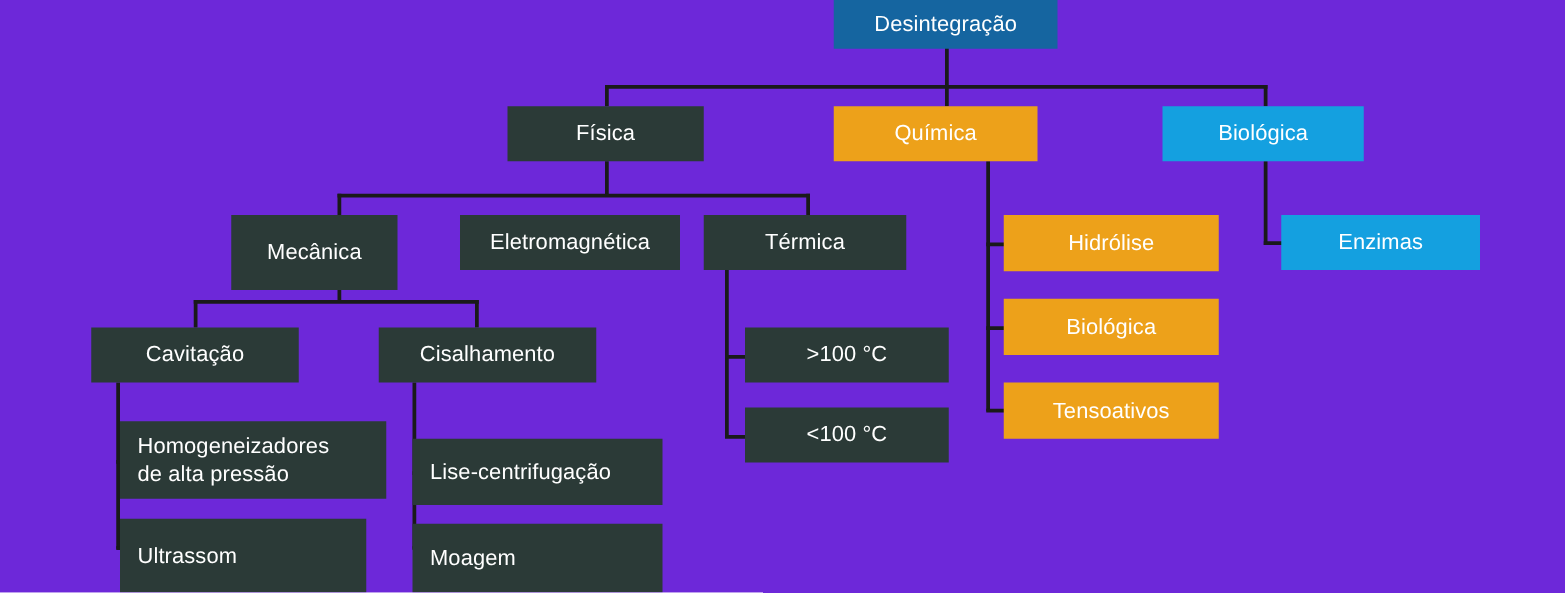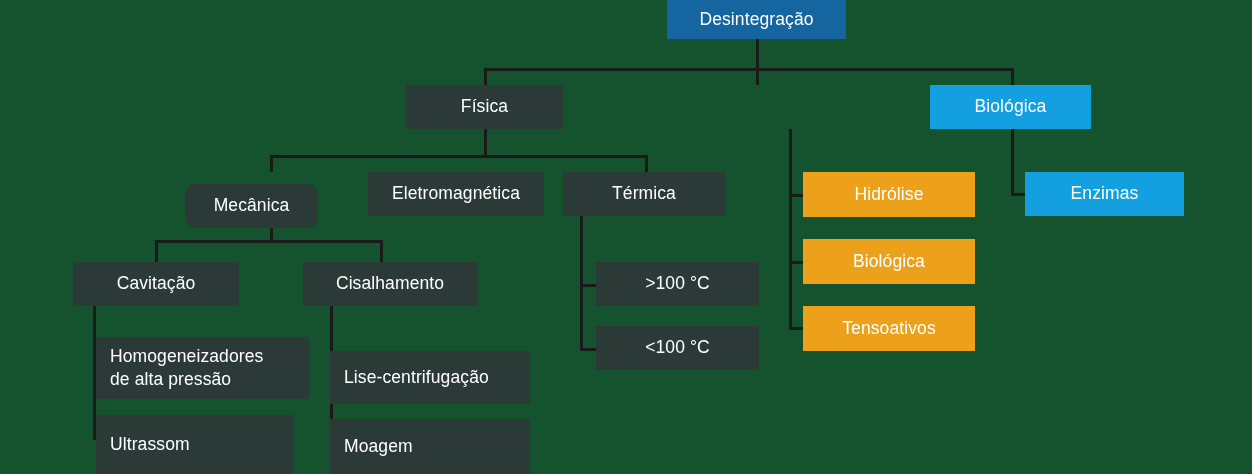--- a/index.html
+++ b/index.html
@@ -7,21 +7,21 @@
     padding: 0;
     background: #ffffff;
   }
   body {
     font-family: "Liberation Sans", sans-serif;
   }
   #diagram-root {
     position: relative;
     width: 1252px;
     height: 474px;
-    background: #14532d;
+    background: #6d28d9;
     overflow: hidden;
   }
   .node {
     position: absolute;
     box-sizing: border-box;
     color: #ffffff;
     font-size: 17.5px;
     line-height: 1.32;
     letter-spacing: 0.1px;
     display: flex;
@@ -90,26 +90,29 @@
   <div class="conn h" style="left:1011px; top:193px; width:18px;"></div>
 
   <div class="node blue center" style="left:667px; top:0px; width:179px; height:39px;">
     <span class="lbl">Desintegração</span>
   </div>
 
   <div class="node dark center" style="left:406px; top:85px; width:157px; height:44px;">
     <span class="lbl">Física</span>
   </div>
 
+  <div class="node amber center" style="left:667px; top:85px; width:163px; height:44px;">
+    <span class="lbl">Química</span>
+  </div>
 
   <div class="node lblue center" style="left:930px; top:85px; width:161px; height:44px;">
     <span class="lbl">Biológica</span>
   </div>
 
-  <div class="node dark center" style="left:185px; top:184px; width:133px; height:44px;border-radius:11px;">
+  <div class="node dark center" style="left:185px; top:172px; width:133px; height:60px;">
     <span class="lbl">Mecânica</span>
   </div>
 
   <div class="node dark center" style="left:368px; top:172px; width:176px; height:44px;">
     <span class="lbl">Eletromagnética</span>
   </div>
 
   <div class="node dark center" style="left:563px; top:172px; width:162px; height:44px;text-align:center;">
     <span class="lbl">Térmica</span>
   </div>

